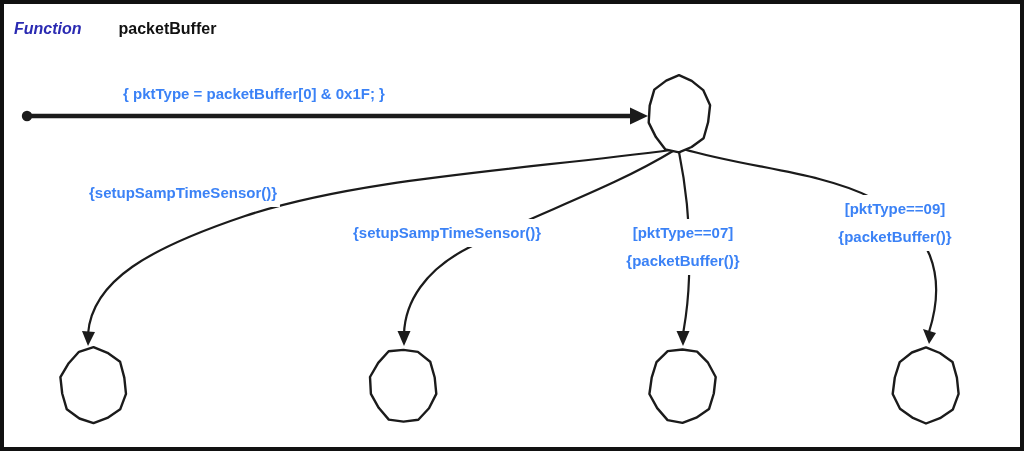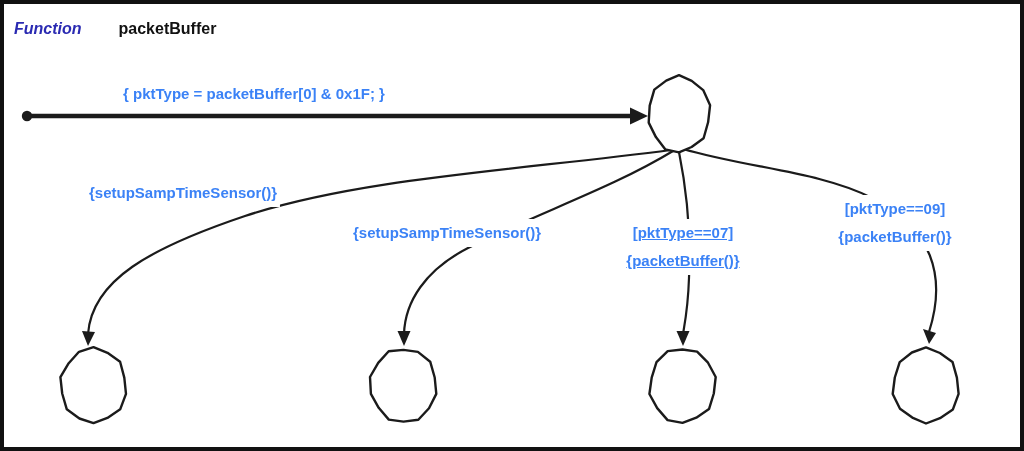--- a/index.html
+++ b/index.html
@@ -75,21 +75,21 @@
   </div>
 
   <div class="tlabel main" style="left:250px;top:78px;">{ pktType = packetBuffer[0] &amp; 0x1F; }</div>
 
   <div class="tlabel" style="left:179px;top:175px;">
     <div>{setupSampTimeSensor()}</div>
   </div>
   <div class="tlabel" style="left:443px;top:215px;">
     <div>{setupSampTimeSensor()}</div>
   </div>
-  <div class="tlabel" style="left:679px;top:215px;text-decoration:underline;">
+  <div class="tlabel" style="left:679px;top:215px;">
     <div>[pktType==07]</div>
     <div>{packetBuffer()}</div>
   </div>
   <div class="tlabel" style="left:891px;top:183px;margin-top:8px;">
     <div>[pktType==09]</div>
     <div>{packetBuffer()}</div>
   </div>
 
 </div>
 

